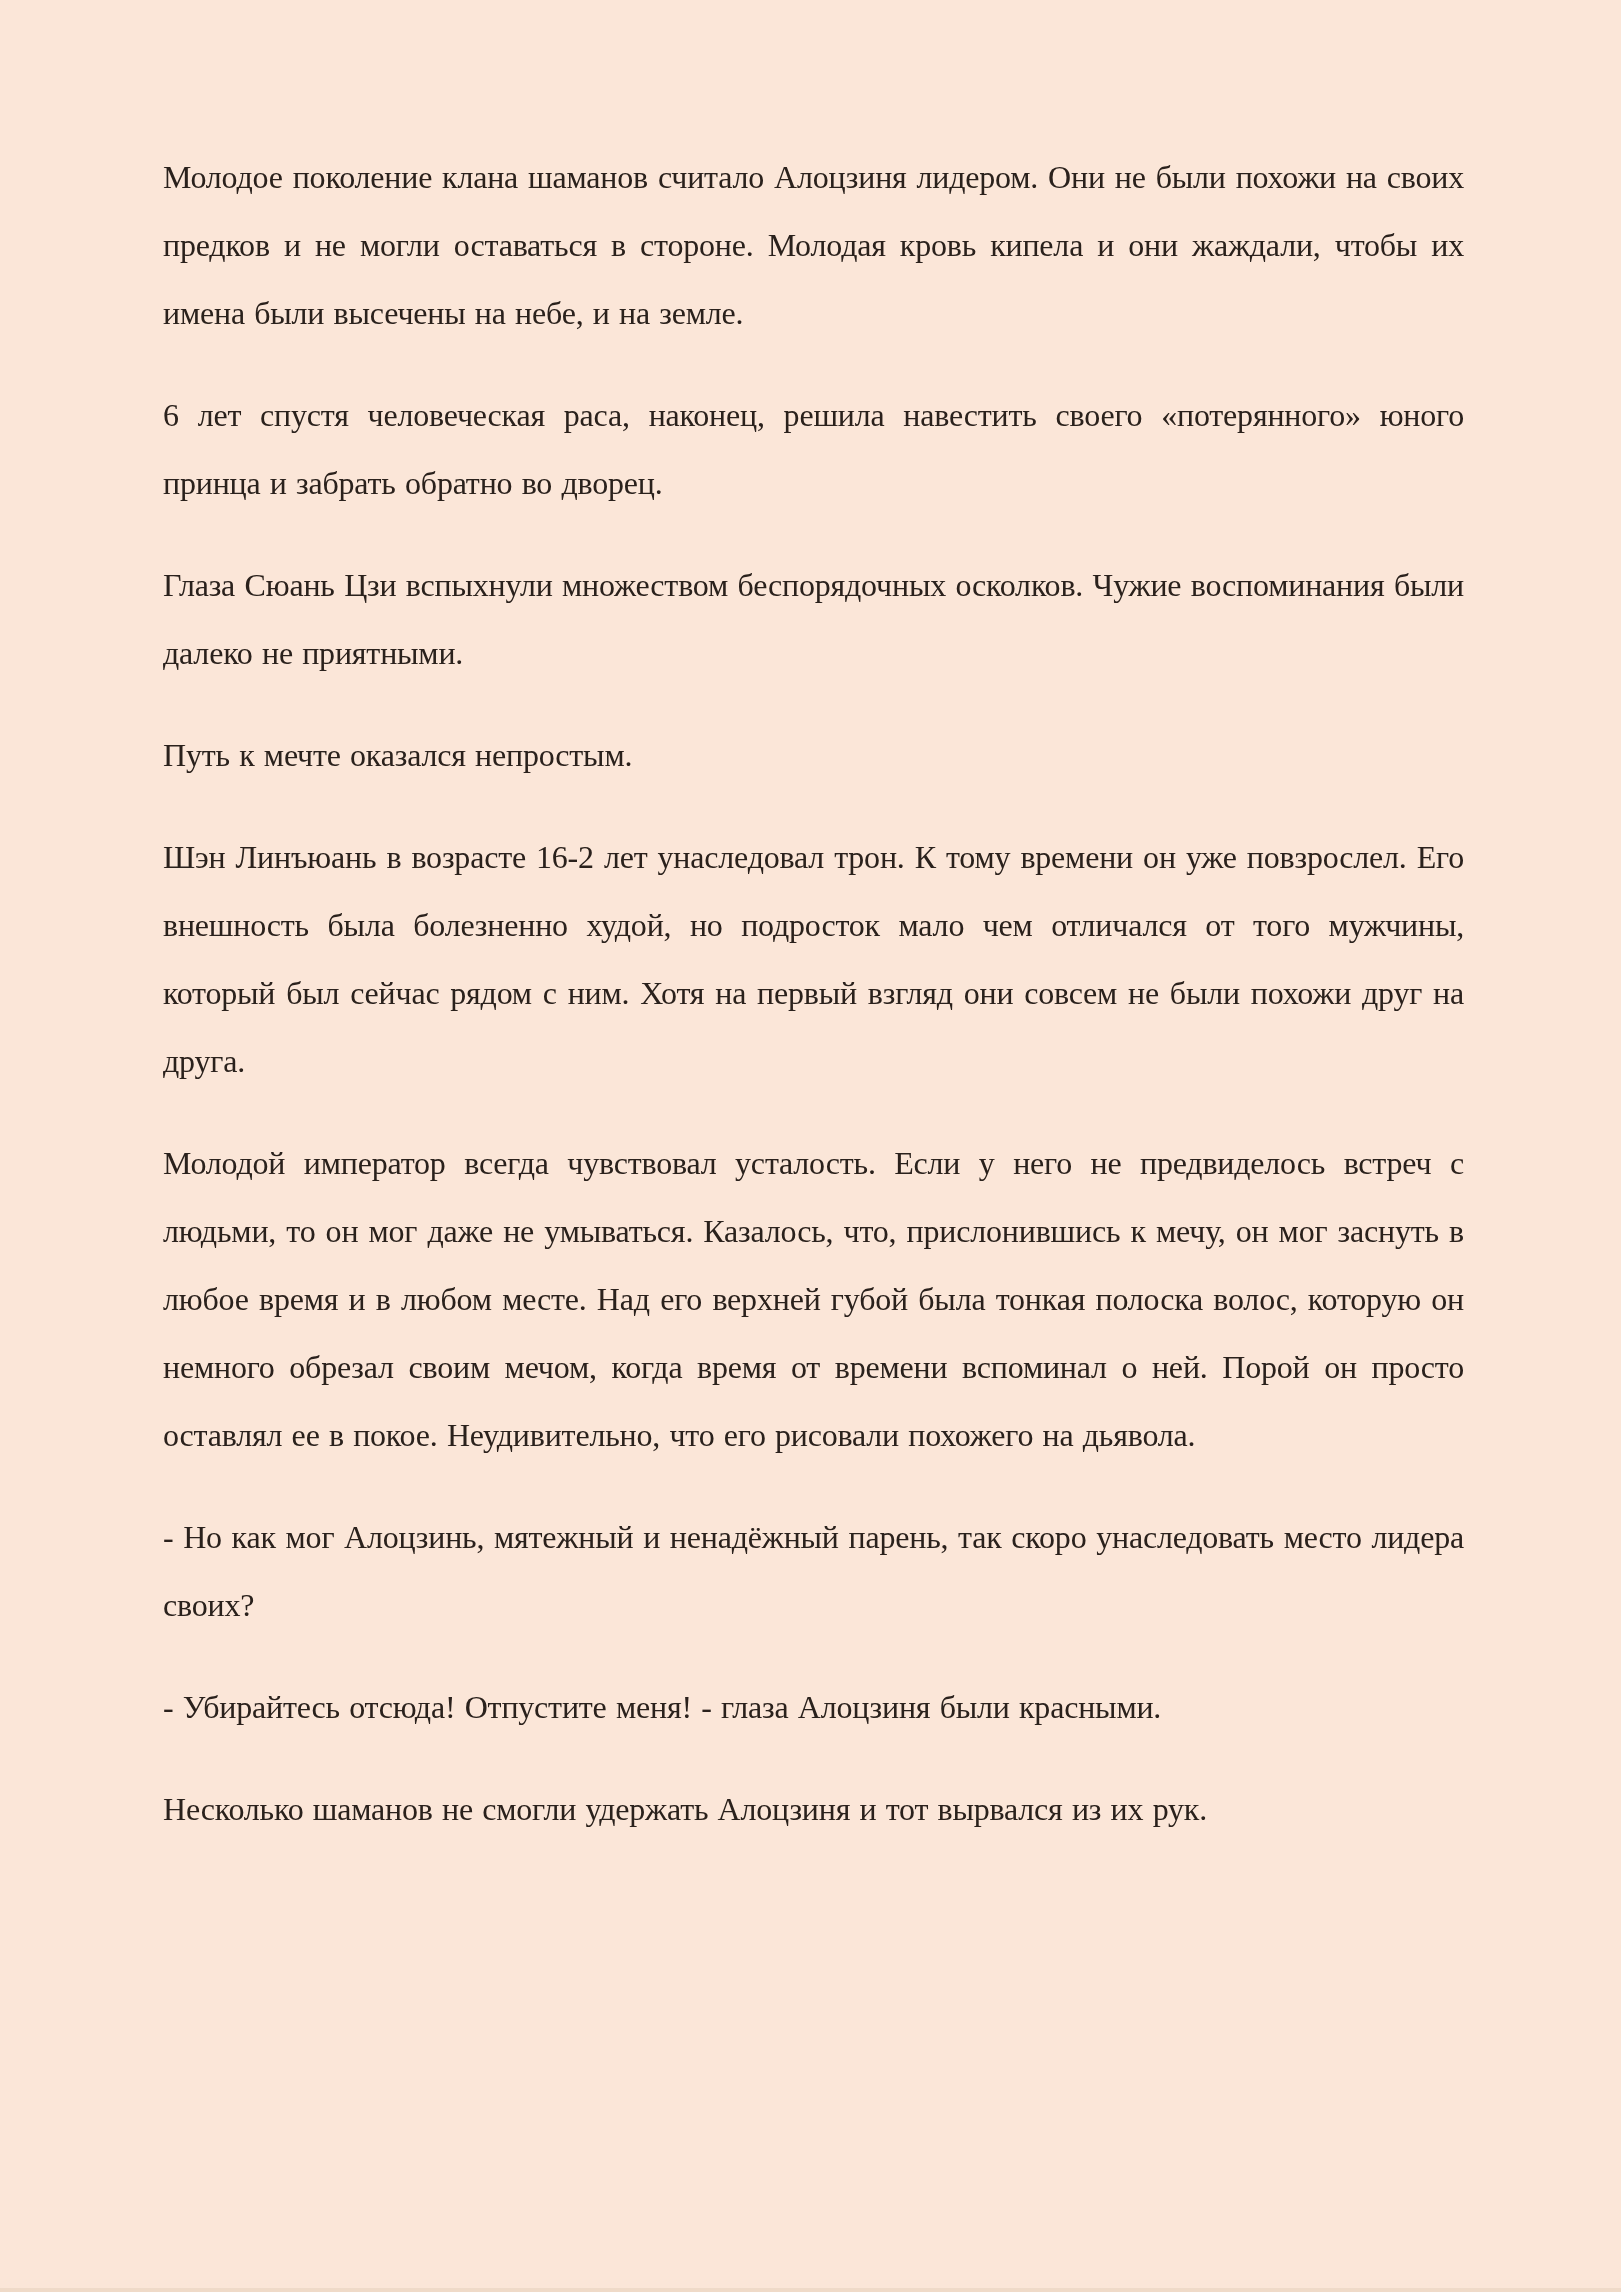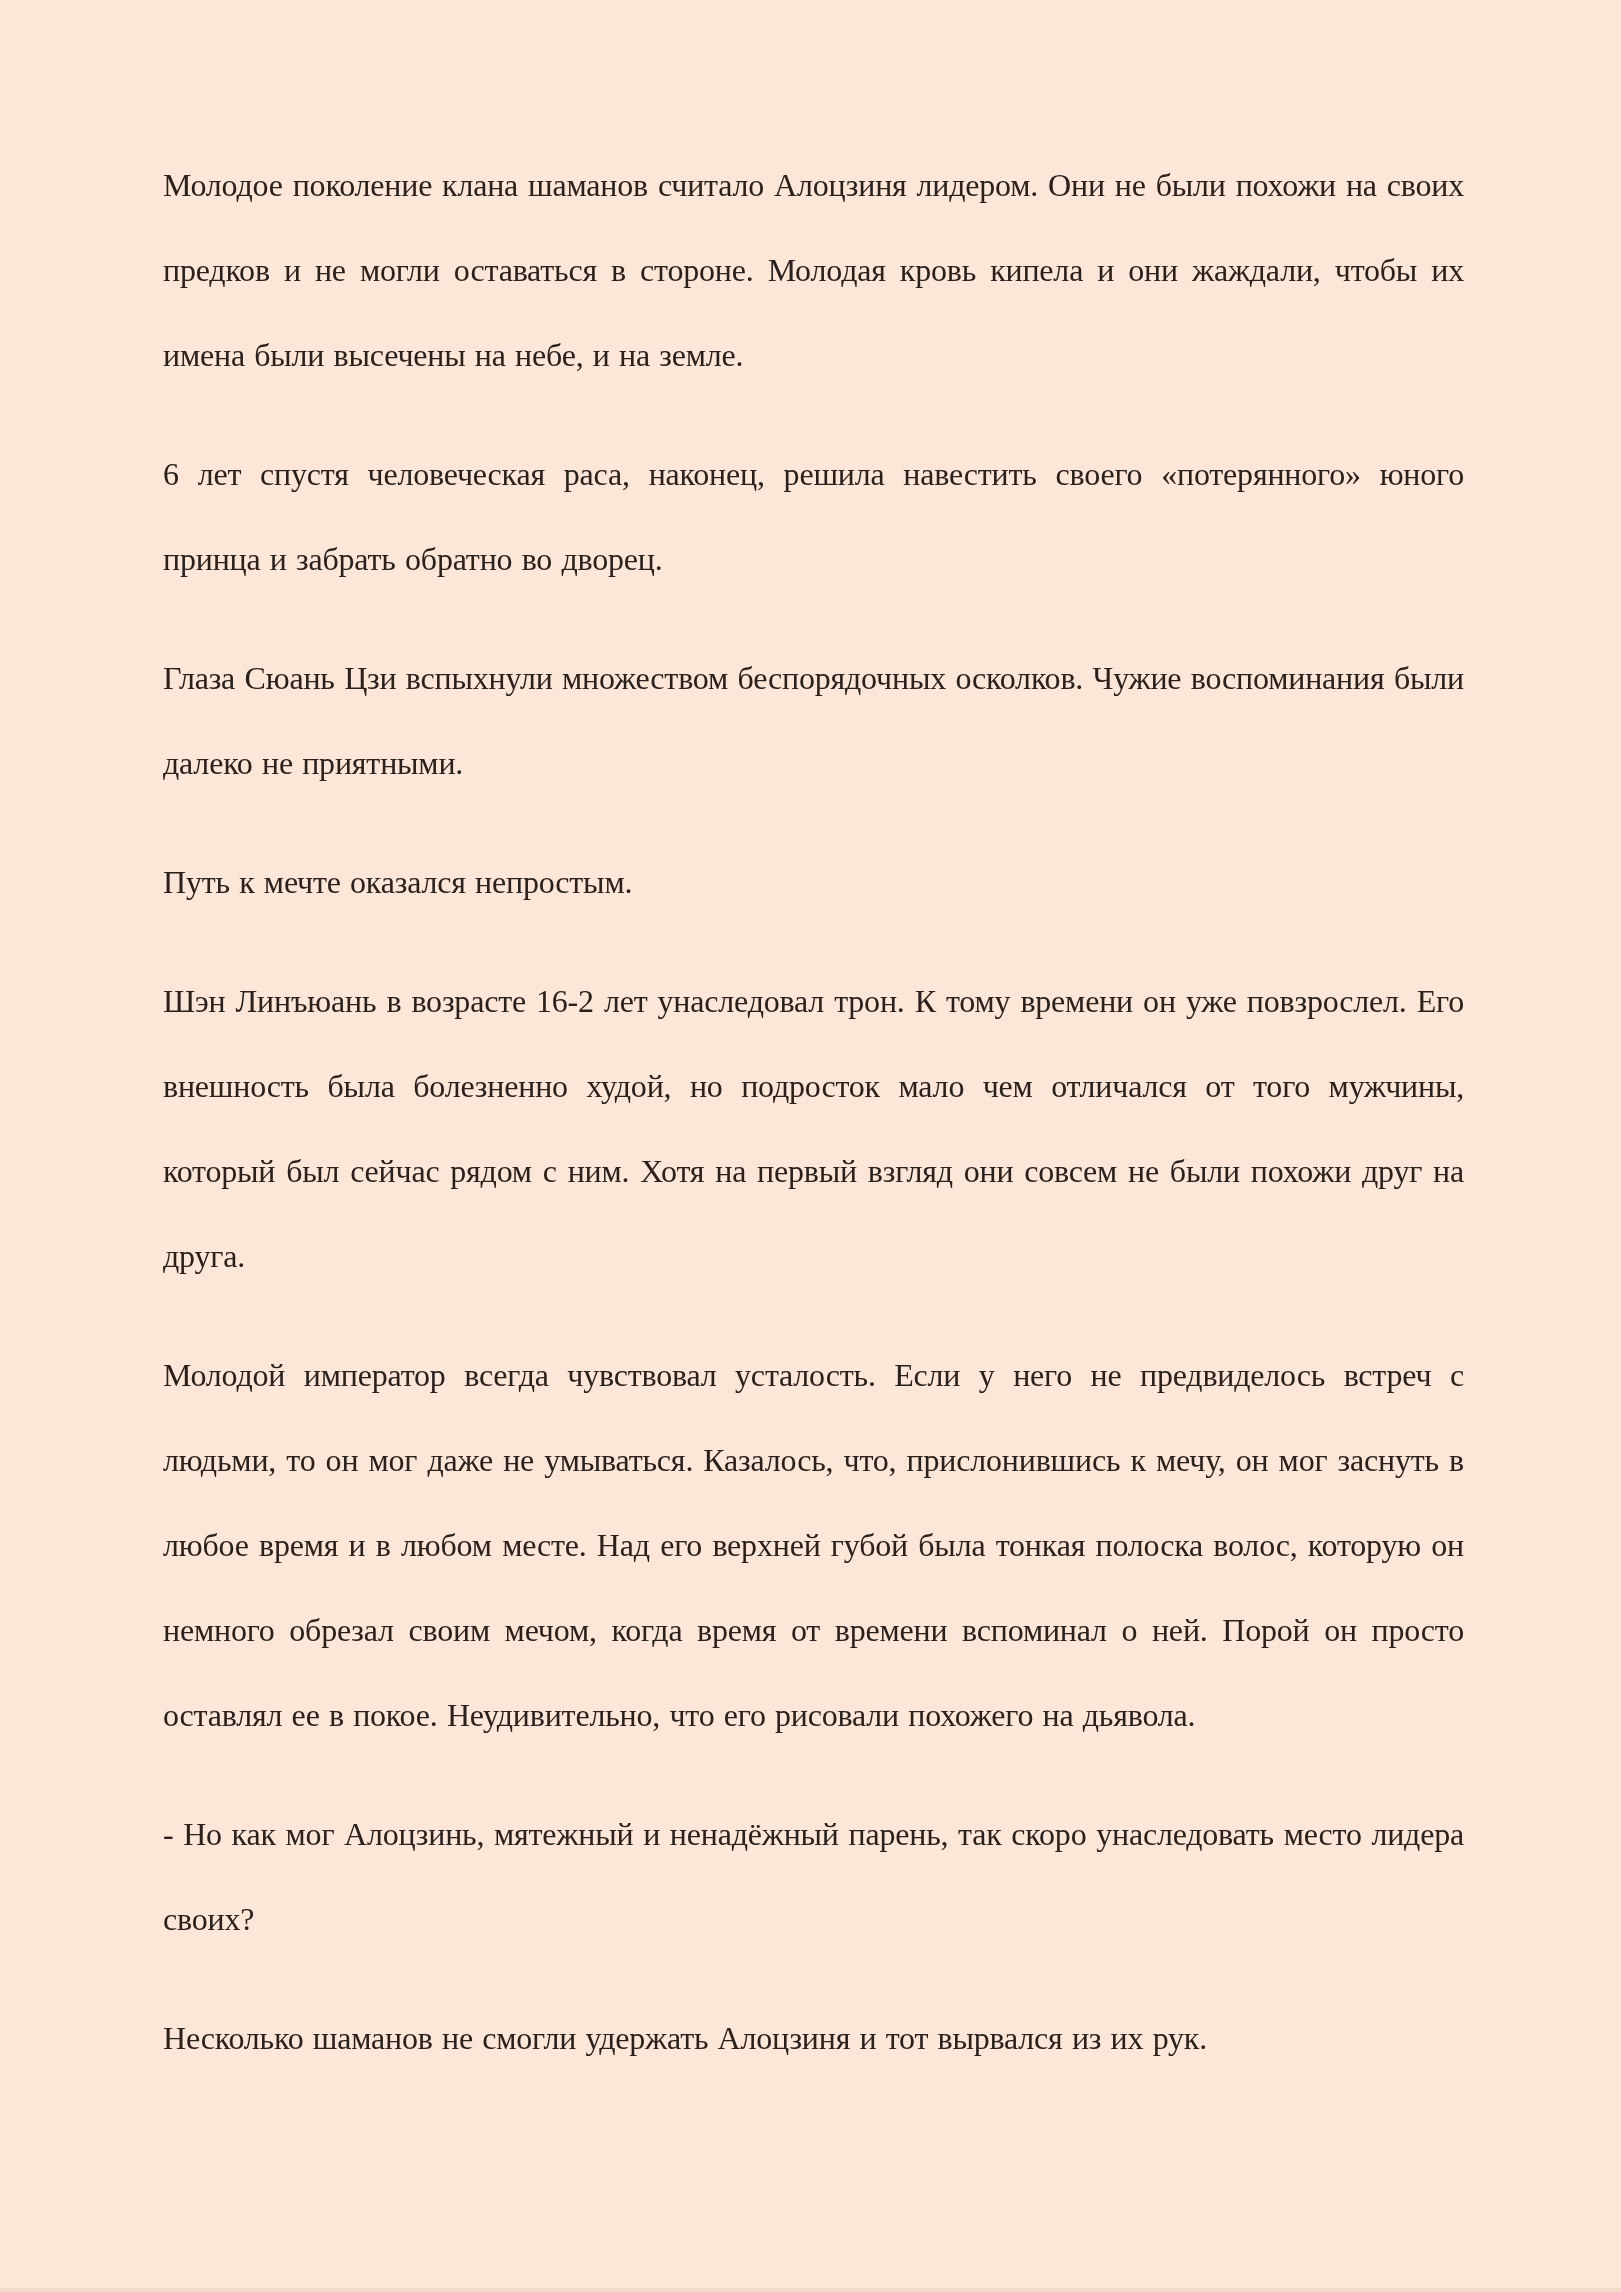--- a/index.html
+++ b/index.html
@@ -15,21 +15,21 @@
   }
   .page {
     box-sizing: border-box;
     width: 1621px;
     height: 2293px;
     padding: 143px 157px 0 163px;
   }
   p.para {
     font-family: "Liberation Serif", "DejaVu Serif", serif;
     font-size: 32px;
-    line-height: 85px;
+    line-height: 68px;
     color: #2a211c;
     text-align: justify;
     margin: 0 0 34px 0;
     letter-spacing: -0.2px;
     word-spacing: 1.5px;
   }
   .bottom-edge {
     position: absolute;
     left: 0;
     bottom: 0;
@@ -42,17 +42,18 @@
 <body>
 
 <div class="page">
   <p class="para">Молодое поколение клана шаманов считало Алоцзиня лидером. Они не были похожи на своих предков и не могли оставаться в стороне. Молодая кровь кипела и они жаждали, чтобы их имена были высечены на небе, и на земле.</p>
   <p class="para">6 лет спустя человеческая раса, наконец, решила навестить своего «потерянного» юного принца и забрать обратно во дворец.</p>
   <p class="para">Глаза Сюань Цзи вспыхнули множеством беспорядочных осколков. Чужие воспоминания были далеко не приятными.</p>
   <p class="para">Путь к мечте оказался непростым.</p>
   <p class="para">Шэн Линъюань в возрасте 16-2 лет унаследовал трон. К тому времени он уже повзрослел. Его внешность была болезненно худой, но подросток мало чем отличался от того мужчины, который был сейчас рядом с ним. Хотя на первый взгляд они совсем не были похожи друг на друга.</p>
   <p class="para">Молодой император всегда чувствовал усталость. Если у него не предвиделось встреч с людьми, то он мог даже не умываться. Казалось, что, прислонившись к мечу, он мог заснуть в любое время и в любом месте. Над его верхней губой была тонкая полоска волос, которую он немного обрезал своим мечом, когда время от времени вспоминал о ней. Порой он просто оставлял ее в покое. Неудивительно, что его рисовали похожего на дьявола.</p>
   <p class="para">- Но как мог Алоцзинь, мятежный и ненадёжный парень, так скоро унаследовать место лидера своих?</p>
+  <p class="para">- Убирайтесь отсюда! Отпустите меня! - глаза Алоцзиня были красными.</p>
   <p class="para">Несколько шаманов не смогли удержать Алоцзиня и тот вырвался из их рук.</p>
 </div>
 
 <div class="bottom-edge"></div>
 
 
 </body></html>

